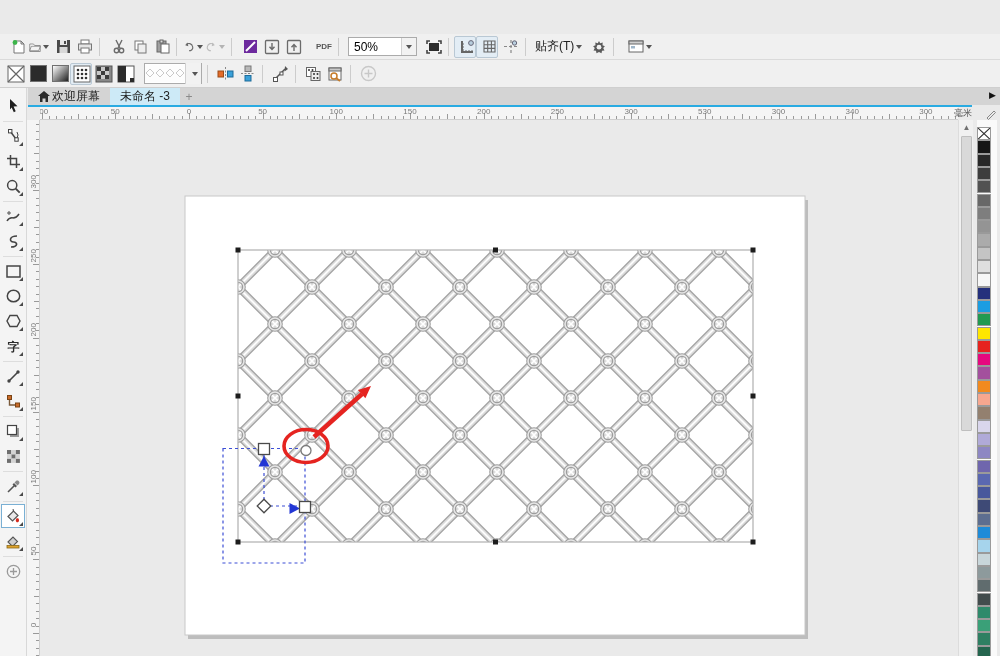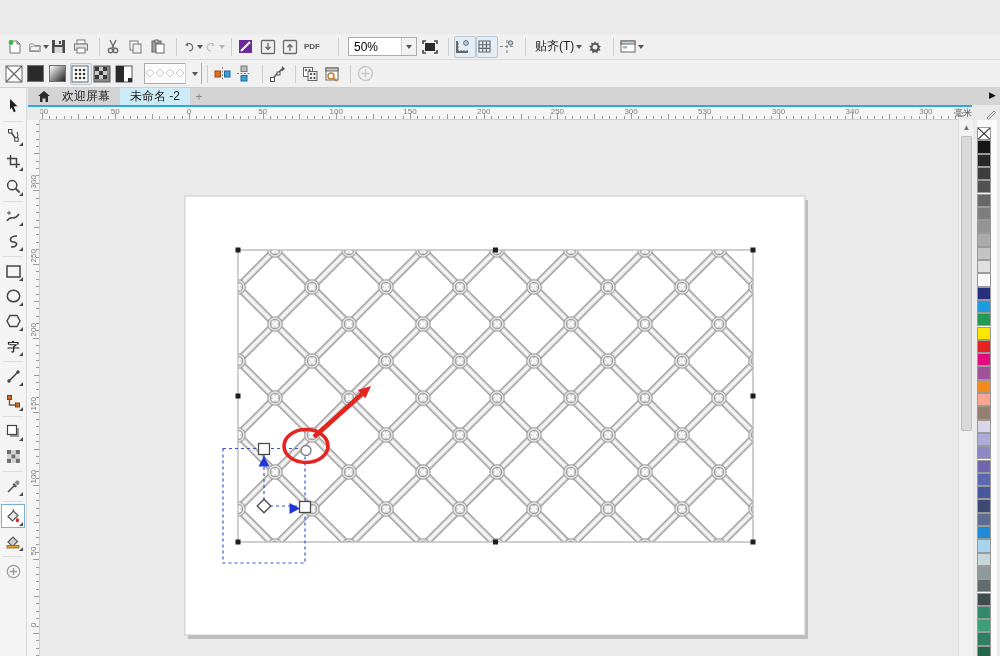--- a/index.html
+++ b/index.html
@@ -21,40 +21,40 @@
   
   #menubar { position:absolute; left:0; top:17px; width:1000px; height:17px; background:#d4d4d4;
     display:flex; align-items:center; padding-left:6px; border-bottom:1px solid #c2c2c2; }
   .menu-item { padding:1px 9px; font-size:12px; color:#222; }
 
   
   #std-toolbar { position:absolute; left:0; top:34px; width:1000px; height:26px; background:#f0f0f0;
     border-bottom:1px solid #dadada; display:flex; align-items:center; padding-left:6px; }
   #prop-bar { position:absolute; left:0; top:60px; width:1000px; height:28px; background:#f0f0f0;
     border-bottom:1px solid #cfcfcf; display:flex; align-items:center; padding-left:4px; }
-  .tbtn { width:22px; height:22px; display:flex; align-items:center; justify-content:flex-start;
+  .tbtn { width:22px; height:22px; display:flex; align-items:center; justify-content:flex-end;
     border:1px solid transparent; border-radius:2px; position:relative; }
   .tbtn.pressed { border-color:#b9c8d4; background:#e3edf5; }
   .tbtn.disabled { opacity:.38; }
   .caret { width:0; height:0; border-left:3px solid transparent; border-right:3px solid transparent;
     border-top:4px solid #555; margin-left:2px; }
   .sep { width:1px; height:18px; background:#cccccc; margin:0 5px; }
   #zoom-box { display:flex; align-items:center; border:1px solid #ababab; background:#fff;
     height:19px; margin:0 4px; }
   #zoom-box input { width:52px; border:0; outline:none; font-size:12px; padding-left:5px;
     font-family:"Liberation Sans",sans-serif; }
   #zoom-box .dd { width:15px; height:100%; display:flex; align-items:center; justify-content:center;
     border-left:1px solid #d0d0d0; background:#f2f2f2; }
   .txtbtn { display:flex; align-items:center; font-size:12px; color:#222; padding:2px 4px; }
   .fillsq { width:17px; height:17px; border:1px solid #707070; }
 
   
   #tabbar { position:absolute; left:28px; top:88px; width:972px; height:17px; background:#d4d4d4;
     display:flex; align-items:flex-end; }
-  .doc-tab { height:17px; display:flex; align-items:center; padding:0 10px; font-size:12px; color:#222; gap:12px; }
+  .doc-tab { height:17px; display:flex; align-items:center; padding:0 10px; font-size:12px; color:#222; gap:2px; }
   .doc-tab.active { background:#cdeaf7; }
   #tab-plus { width:18px; height:17px; display:flex; align-items:center; justify-content:center; color:#8a8a8a; font-size:12px; }
   #tab-scroll-right { position:absolute; right:4px; top:2px; color:#111; font-size:9px; }
   #accent-line { position:absolute; left:28px; top:105px; width:944px; height:2px; }
 
   
   #h-ruler { position:absolute; left:40px; top:107px; width:918px; height:13px; background:#f5f5f5;
     border-bottom:1px solid #cfcfcf; overflow:hidden; }
   .h-tick { position:absolute; bottom:0; width:1px; background:#9a9a9a; }
   .h-lab { position:absolute; top:0px; font-size:8px; color:#7a7a7a; transform:translateX(-50%); }
@@ -365,21 +365,21 @@
   </div>
 
   <div id="tabbar">
     <span class="doc-tab">
       <svg width="12" height="11" viewBox="0 0 12 11">
           <path d="M6 0 L12 5 H10 V11 H7.5 V7.5 H4.5 V11 H2 V5 H0 Z" fill="#2b2b2b"></path>
         </svg>
       <span>欢迎屏幕</span>
     </span>
     <span class="doc-tab active">
-      <span>未命名 -2</span>
+      <span>未命名 -3</span>
     </span>
     <span id="tab-plus">+</span>
     <span id="tab-scroll-right">▶</span>
   </div>
   <div id="accent-line" style="background: rgb(41, 171, 226);"></div>
 
   <div id="h-ruler">
       <span class="h-tick" style="left: 1.5px; height: 6px;"></span>
       <span class="h-tick" style="left: 8.87px; height: 3px;"></span>
       <span class="h-tick" style="left: 16.24px; height: 3px;"></span>

